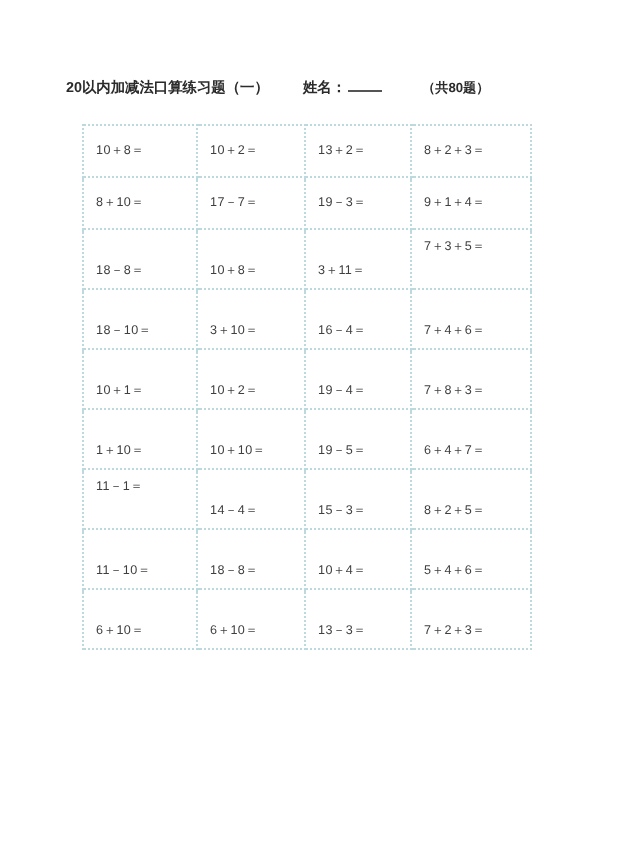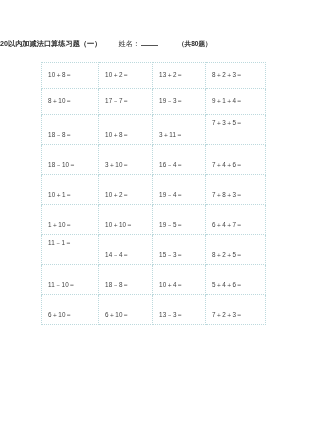--- a/index.html
+++ b/index.html
@@ -27,32 +27,33 @@
   
   .header {
     position: absolute;
     left: 0;
     top: 38px;
     width: 300px;
     height: 14px;
     display: flex;
     align-items: baseline;
     justify-content: flex-start;
+    padding-left: 33px;
     box-sizing: border-box;
     white-space: nowrap;
   }
   .doc-title {
     font-size: 7.2px;
     font-weight: bold;
     letter-spacing: 0px;
     color: #2b2b2b;
   }
   .name-label {
     font-size: 7.2px;
-    font-weight: normal;
+    font-weight: bold;
     color: #2b2b2b;
     margin-left: 17px;
   }
   .name-blank {
     display: inline-block;
     width: 17px;
     border-bottom: 1px solid #555;
     height: 7px;
     vertical-align: baseline;
     margin-left: 1px;

